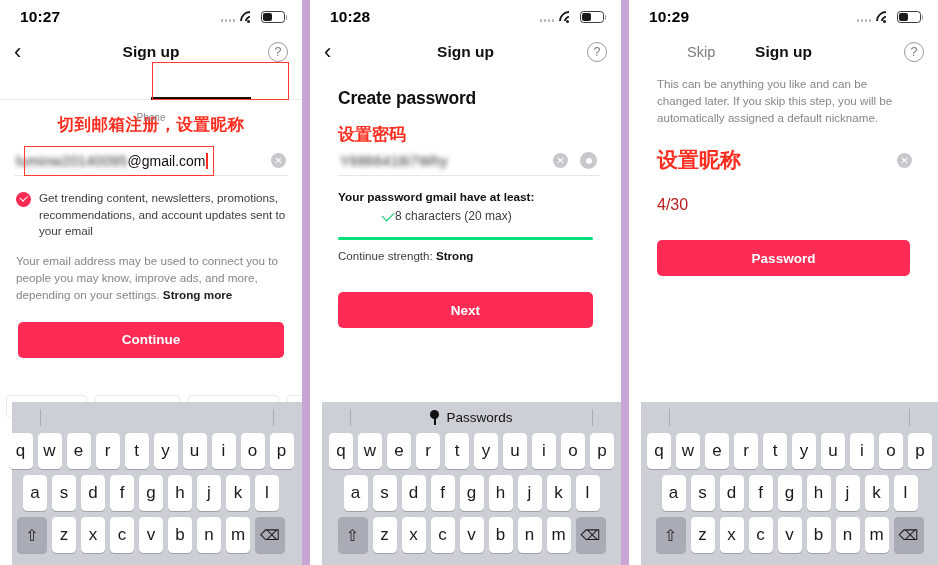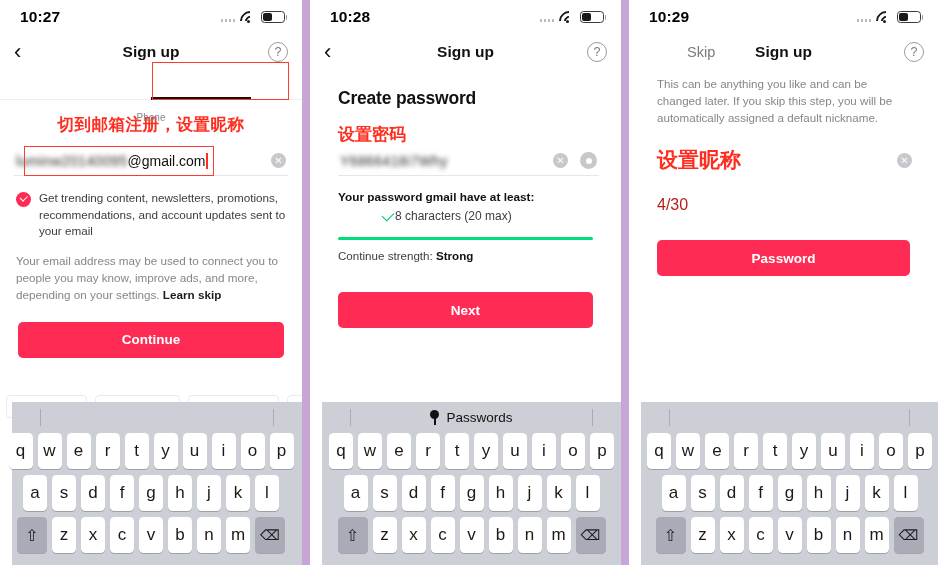--- a/index.html
+++ b/index.html
@@ -173,21 +173,21 @@
       <div class="hl-box hl-field"></div>
     </div>
 
     <div class="chk-row">
       <div class="chk"></div>
       <div class="chk-txt">Get trending content, newsletters, promotions, recommendations, and account updates sent to your email</div>
     </div>
 
     <div class="legal">
       <span>Your email address may be used to connect you to people you may know, improve ads, and more, depending on your settings.</span>
-      <b>Learn skip</b>
+      <b>Strong more</b>
     </div>
 
     <div class="btn">Continue</div>
 
     <div class="suggest">
       <div class="chip">@gmail.com</div>
       <div class="chip">@yahoo.com</div>
       <div class="chip">@outlook.com</div>
       <div class="chip">@</div>
     </div>

